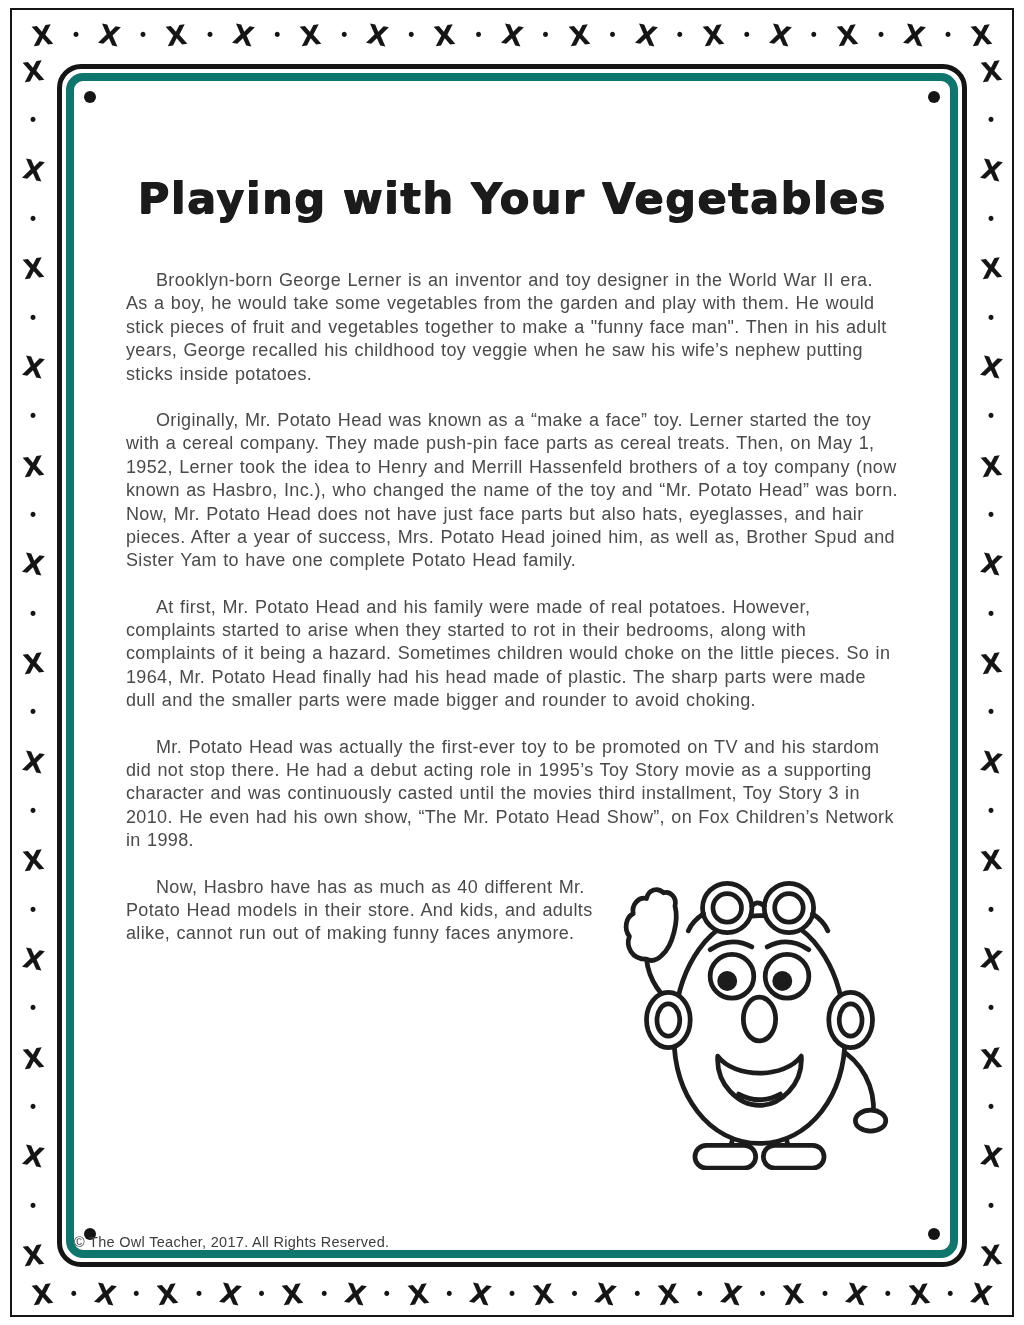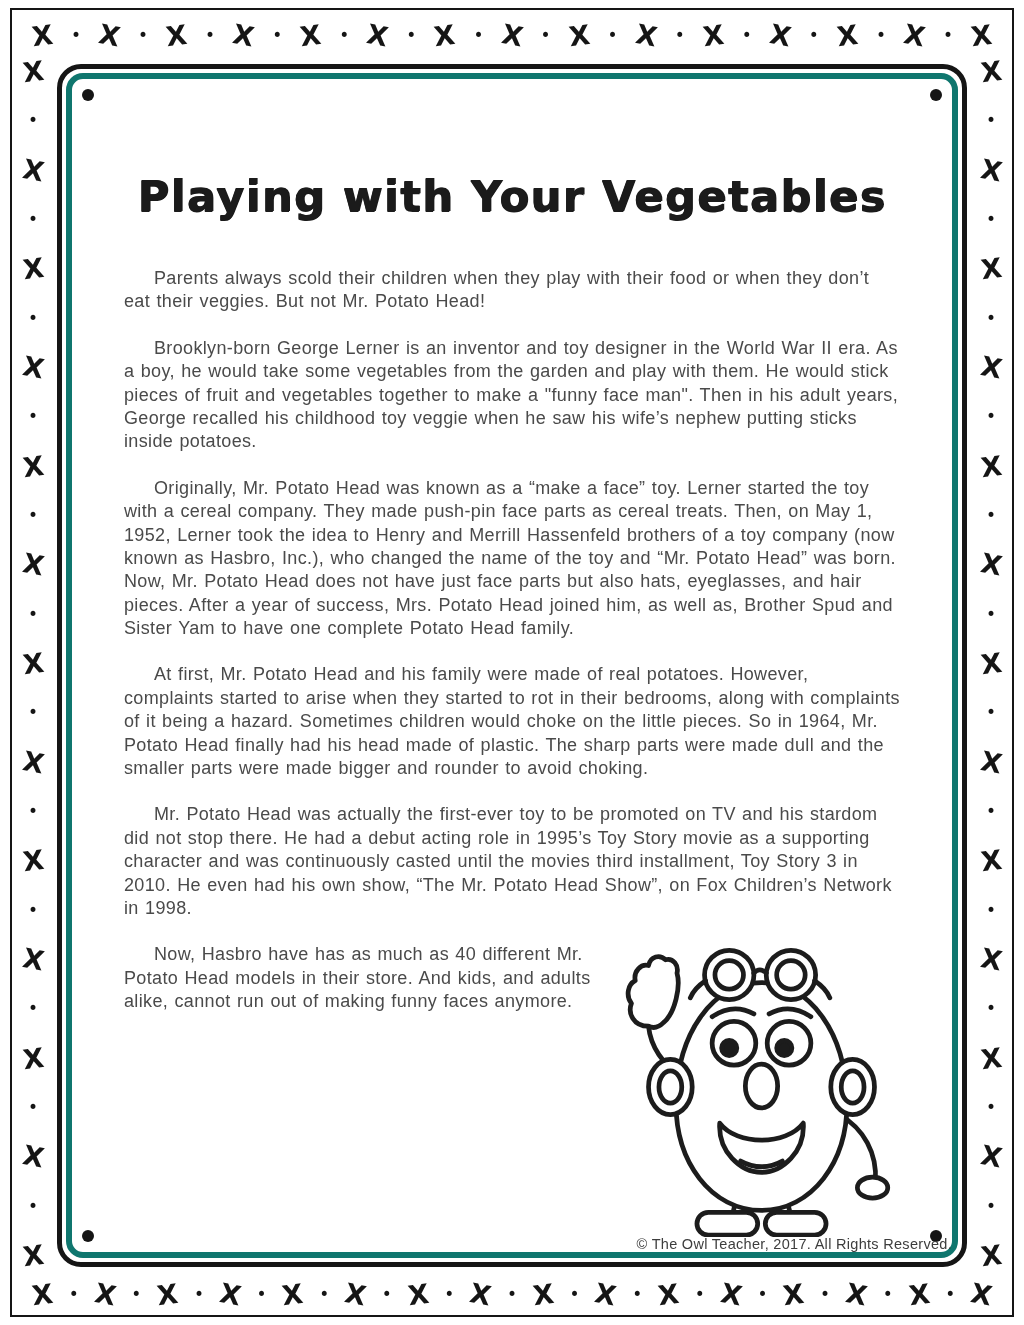--- a/index.html
+++ b/index.html
@@ -22,21 +22,21 @@
   .pattern-left   { top:58px; bottom:56px; left:15px; width:36px; display:flex; flex-direction:column; align-items:center; justify-content:space-between; }
   .pattern-right  { top:58px; bottom:56px; right:15px; width:36px; display:flex; flex-direction:column; align-items:center; justify-content:space-between; }
 
   
   .content-box {
     position:absolute; top:64px; left:57px; right:57px; bottom:58px;
     border:5px solid #151515; border-radius:24px; background:#ffffff; z-index:3;
   }
   .content-inner {
     position:absolute; left:4px; top:4px; right:4px; bottom:4px;
-    border:6px solid #0f766e; border-radius:17px;
+    border:8px solid #0f766e; border-radius:17px;
     padding:58px 52px 16px 52px; box-sizing:border-box;
   }
   .corner-dot {
     position:absolute; width:12px; height:12px; border-radius:50%; background:#151515;
   }
   .corner-dot.tl { top:10px; left:10px; }
   .corner-dot.tr { top:10px; right:10px; }
   .corner-dot.bl { bottom:10px; left:10px; }
   .corner-dot.br { bottom:10px; right:10px; }
 
@@ -48,21 +48,21 @@
   }
   .para {
     font-size:18px; line-height:1.3; color:#4a4a4a;
     letter-spacing:0.35px; word-spacing:1px;
     margin:0 0 23px 0; text-indent:30px;
   }
   .potato-wrap {
     float:right; width:285px; height:300px; margin:-6px -4px 0 16px;
   }
   .footer {
-    position:absolute; left:0; right:0; bottom:0px; text-align:right;
+    position:absolute; left:0; right:0; bottom:0px; text-align:left;
     font-size:14.5px; color:#3d3d3d; letter-spacing:0.3px;
   }
 </style>
 </head>
 <body>
 
 <div class="page">
 
   <div class="outer-frame"></div>
 
@@ -187,21 +187,20 @@
 
   <div class="content-box">
     <div class="content-inner">
       <span class="corner-dot tl"></span>
       <span class="corner-dot tr"></span>
       <span class="corner-dot bl"></span>
       <span class="corner-dot br"></span>
 
       <h1 class="title">Playing with Your Vegetables</h1>
 
-      <p class="para">Parents always scold their children when they play with their food or when they don’t eat their veggies. But not Mr. Potato Head!</p>
       <p class="para">Brooklyn-born George Lerner is an inventor and toy designer in the World War II era. As a boy, he would take some vegetables from the garden and play with them. He would stick pieces of fruit and vegetables together to make a "funny face man". Then in his adult years, George recalled his childhood toy veggie when he saw his wife’s nephew putting sticks inside potatoes.</p>
       <p class="para">Originally, Mr. Potato Head was known as a “make a face” toy. Lerner started the toy with a cereal company. They made push-pin face parts as cereal treats. Then, on May 1, 1952, Lerner took the idea to Henry and Merrill Hassenfeld brothers of a toy company (now known as Hasbro, Inc.), who changed the name of the toy and “Mr. Potato Head” was born. Now, Mr. Potato Head does not have just face parts but also hats, eyeglasses, and hair pieces.  After a year of success, Mrs. Potato Head joined him, as well as, Brother Spud and Sister Yam to have one complete Potato Head family.</p>
       <p class="para">At first, Mr. Potato Head and his family were made of real potatoes.  However, complaints started to arise when they started to rot in their bedrooms, along with complaints of it being a hazard.  Sometimes children would choke on the little pieces. So in 1964, Mr. Potato Head finally had his head made of plastic. The sharp parts were made dull and the smaller parts were made bigger and rounder to avoid choking.</p>
       <p class="para">Mr. Potato Head was actually the first-ever toy to be promoted on TV and his stardom did not stop there. He had a debut acting role in 1995’s Toy Story movie as a supporting character and was continuously casted until the movies third installment, Toy Story 3 in 2010. He even had his own show, “The Mr. Potato Head Show”, on Fox Children’s Network in 1998.</p>
 
       <div class="potato-wrap">
         <svg viewBox="0 0 300 316" width="285" height="300">
           <g fill="#ffffff" stroke="#1c1c1c" stroke-width="5" stroke-linecap="round" stroke-linejoin="round">
 
             <g>

